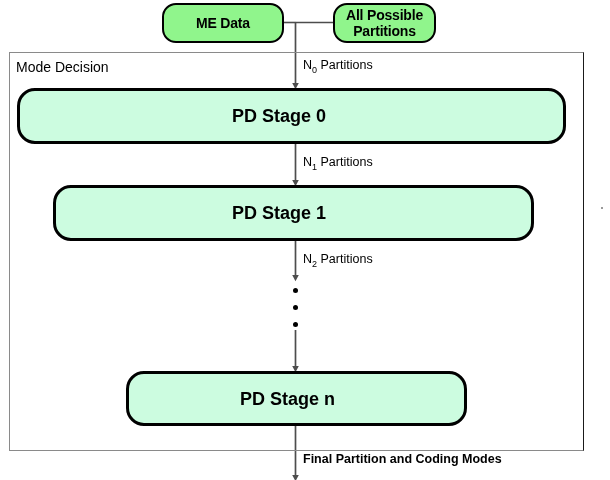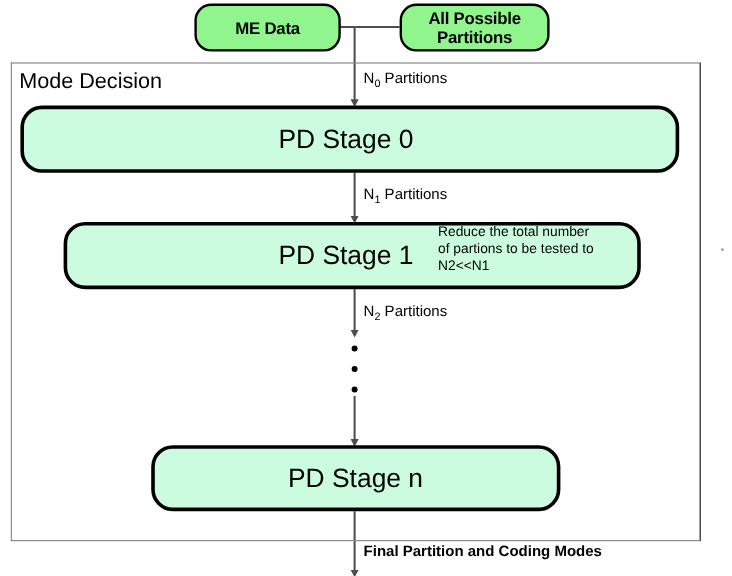--- a/index.html
+++ b/index.html
@@ -39,56 +39,57 @@
     display: flex;
     align-items: center;
     justify-content: center;
     text-align: center;
     font-weight: bold;
     font-size: 14px;
     line-height: 1.15;
     letter-spacing: -0.2px;
   }
   #box-me-data   { left: 162px; top: 3px;  width: 122px; height: 40px; }
-  #box-all-part  { left: 333px; top: 3px;  width: 125px; height: 40px; }
+  #box-all-part  { left: 333px; top: 3px;  width: 103px; height: 40px; }
 
   
   #mode-decision-container {
     position: absolute;
     left: 9px;
     top: 52px;
     width: 575px;
     height: 399px;
     box-sizing: border-box;
     border: 1px solid #8a8a8a;
     border-right-color: #1a1a1a;
     background: transparent;
   }
   #mode-decision-title {
     position: absolute;
     left: 16px;
     top: 57px;
-    font-size: 18px;
+    font-size: 14px;
     line-height: 20px;
     white-space: nowrap;
   }
 
   
   .stage-box {
     position: absolute;
     background: #ccfce0;
     border: 3px solid #000000;
     border-radius: 18px;
     box-sizing: border-box;
   }
   .stage-title {
     position: absolute;
-    font-size: 22px;
+    font-size: 18px;
     line-height: 26px;
     white-space: nowrap;
+    font-weight: bold;
   }
   .stage-note {
     position: absolute;
     font-size: 11.5px;
     line-height: 14px;
   }
 
   #stage-0 { left: 17px;  top: 88px;  width: 549px; height: 56px; }
   #stage-0-title { left: 232px; top: 103px; }
   #stage-0-note  { left: 365px; top: 97px;  width: 195px; }
@@ -184,25 +185,20 @@
   <div id="mode-decision-title">Mode Decision</div>
 
   <div class="stage-box" id="stage-0"></div>
   <div class="stage-title" id="stage-0-title">PD Stage 0</div>
   <div class="stage-note" id="stage-0-note">
     <br>
   </div>
 
   <div class="stage-box" id="stage-1"></div>
   <div class="stage-title" id="stage-1-title">PD Stage 1</div>
-  <div class="stage-note" id="stage-1-note">
-    <span>Reduce the total number</span><br>
-    <span>of partions to be tested to</span><br>
-    <span>N2&lt;&lt;N1</span>
-  </div>
 
   <div class="stage-box" id="stage-n"></div>
   <div class="stage-title" id="stage-n-title">PD Stage n</div>
 
   <div class="edge-label" id="label-n0"><span>N</span><span class="sub">0</span><span> Partitions</span></div>
 
   <div class="edge-label" id="label-n1"><span>N</span><span class="sub">1</span><span> Partitions</span></div>
 
   <div class="edge-label" id="label-n2"><span>N</span><span class="sub">2</span><span> Partitions</span></div>
 

